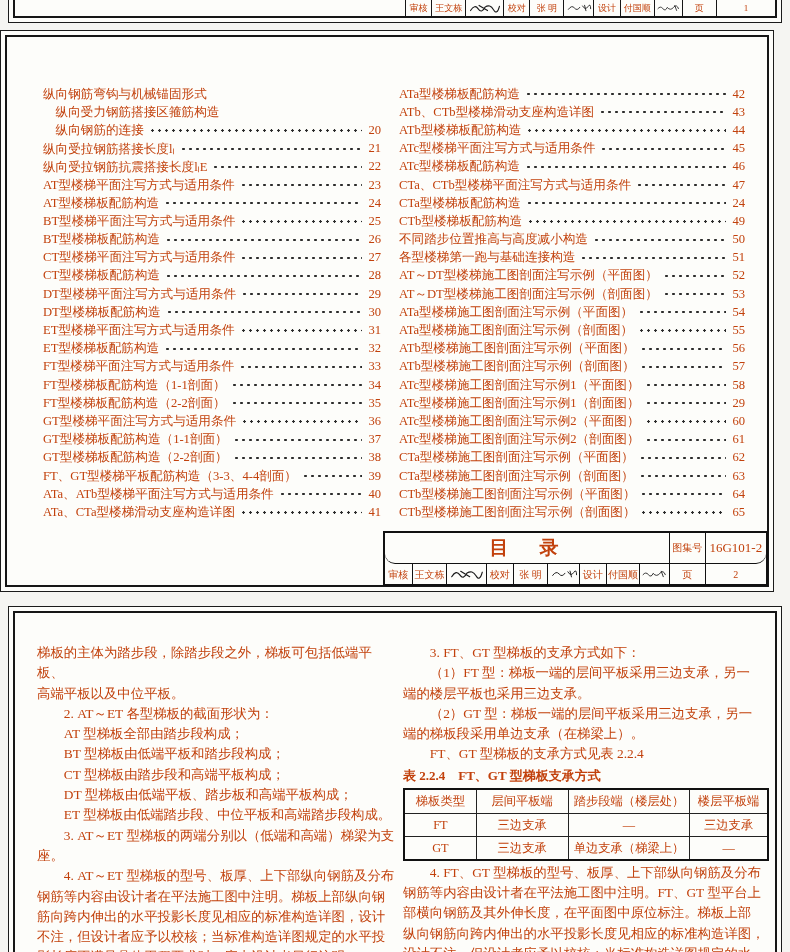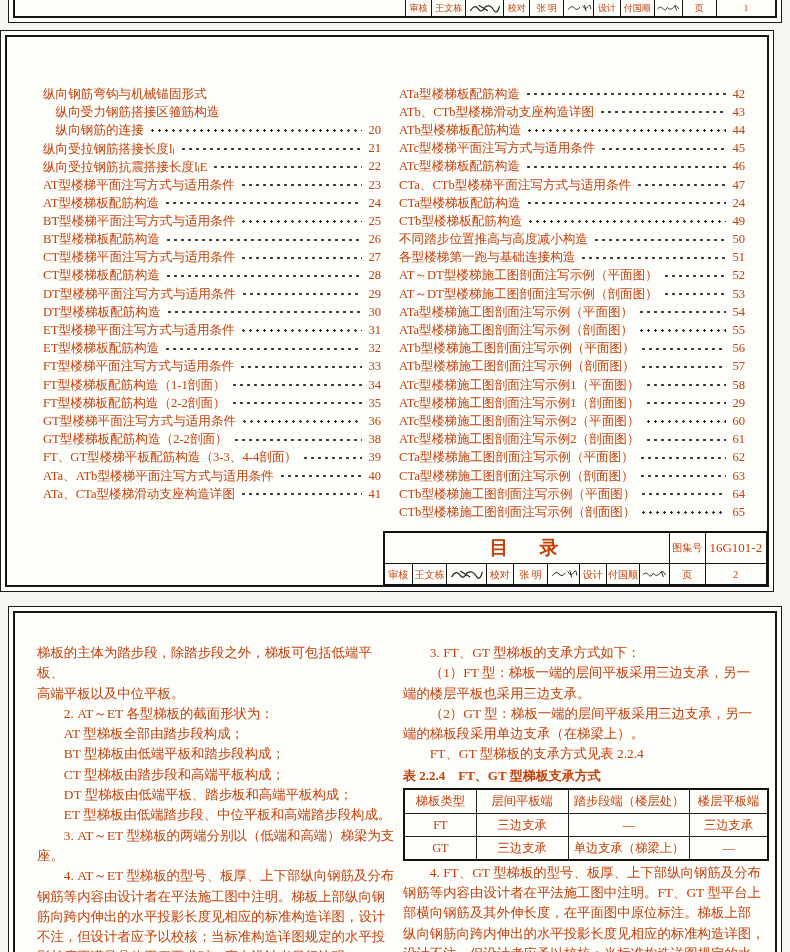--- a/index.html
+++ b/index.html
@@ -19,21 +19,21 @@
   .toc-col{position:absolute;top:54px;font-size:12.6px;}
   .toc-left{left:42px;width:338px;}
   .toc-right{left:398px;width:346px;}
   .toc-row{display:flex;align-items:center;height:18.2px;white-space:nowrap;}
   .toc-text{flex:0 0 auto;}
   .toc-dots{flex:1 1 auto;align-self:stretch;margin:0 3px 0 5px;background-image:radial-gradient(circle,#2b2b2b 1.05px,transparent 1.45px);background-size:7px 100%;background-repeat:repeat-x;}
   .toc-page{flex:0 0 auto;min-width:16px;text-align:right;}
 
   
   .tb-main{position:absolute;right:5px;bottom:5px;width:385px;border:2px solid #111;background:#fdfdfa;box-sizing:border-box;}
-  .tb-row1{display:flex;height:30px;border-bottom:1px solid #111;}
+  .tb-row1{display:flex;height:30px;border-bottom:1px solid #111;border-radius:10px;}
   .tb-row2{display:flex;height:20px;font-size:10px;line-height:19px;}
   .tb-cell{display:flex;align-items:center;justify-content:center;border-left:1px solid #111;box-sizing:border-box;overflow:hidden;white-space:nowrap;}
   .tb-cell.first{border-left:none;}
   .tb-title{font-size:19px;font-weight:bold;letter-spacing:6px;}
   .tb-atlas-lab{font-size:10px;}
   .tb-atlas-val{font-size:13px;}
   .sig svg{display:block;}
 
   
   .page3{top:606px;left:8px;width:772px;height:400px;border:1px solid #1b1b1b;border-bottom:none;}
@@ -193,20 +193,25 @@
           <span class="toc-dots"></span>
           <span class="toc-page">35</span>
         </div>
 
         <div class="toc-row">
           <span class="toc-text">GT型楼梯平面注写方式与适用条件</span>
           <span class="toc-dots"></span>
           <span class="toc-page">36</span>
         </div>
 
+        <div class="toc-row">
+          <span class="toc-text">GT型楼梯板配筋构造（1-1剖面）</span>
+          <span class="toc-dots"></span>
+          <span class="toc-page">37</span>
+        </div>
 
         <div class="toc-row">
           <span class="toc-text">GT型楼梯板配筋构造（2-2剖面）</span>
           <span class="toc-dots"></span>
           <span class="toc-page">38</span>
         </div>
 
         <div class="toc-row">
           <span class="toc-text">FT、GT型楼梯平板配筋构造（3-3、4-4剖面）</span>
           <span class="toc-dots"></span>

